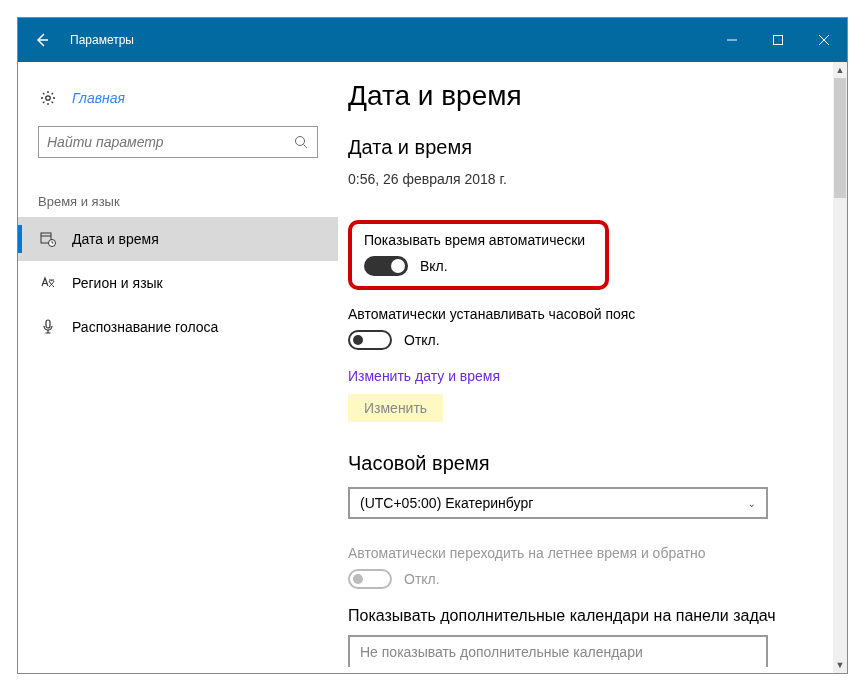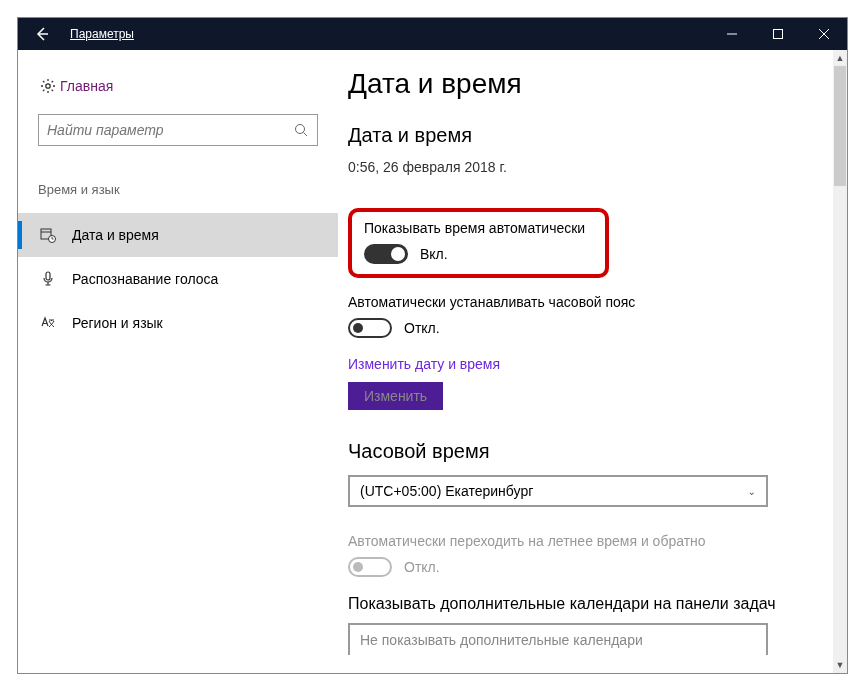--- a/index.html
+++ b/index.html
@@ -1,35 +1,35 @@
 <!DOCTYPE html>
 <html><head>
 <meta charset="utf-8">
 <style>
 * { margin: 0; padding: 0; box-sizing: border-box; font-family: "Segoe UI", Tahoma, sans-serif; }
 body { background: #000; display: flex; justify-content: center; align-items: flex-start; }
 .window { width: 865px; height: 691px; background: #fff; padding: 17px; }
 .frame { width: 100%; height: 100%; border: 1px solid #888; display: flex; flex-direction: column; background: #fff; position: relative; }
-.titlebar { height: 32px; background: #0f172a; color: #fff; display: flex; align-items: center; text-decoration: underline; }
+.titlebar { height: 44px; background: #0369a1; color: #fff; display: flex; align-items: center; }
 .tb-back { width: 48px; height: 32px; display: flex; align-items: center; justify-content: center; cursor: pointer; }
 .tb-back svg { width: 16px; height: 16px; }
 .tb-title { font-size: 12px; font-weight: 400; flex: 1; padding-left: 4px; }
 .tb-controls { display: flex; }
 .tb-btn { width: 46px; height: 32px; display: flex; align-items: center; justify-content: center; cursor: pointer; }
 .tb-btn svg { width: 10px; height: 10px; }
 .body { flex: 1; display: flex; overflow: hidden; }
 .sidebar { width: 320px; padding: 18px 0 0 0; display: flex; flex-direction: column; }
 .home-row { display: flex; align-items: center; padding: 0 20px; height: 36px; cursor: pointer; }
 .home-row .icon { width: 20px; display: flex; justify-content: center; }
-.home-row .label { margin-left: 2px; font-size: 14px; color: #701a75; }
+.home-row .label { margin-left: 14px; font-size: 14px; color: #3b82f6; font-style: italic; }
 .search-wrap { padding: 10px 20px 12px 20px; }
 .search-box { width: 100%; height: 32px; border: 1px solid #999; display: flex; align-items: center; padding: 0 8px; }
 .search-box input { flex: 1; border: none; outline: none; font-size: 14px; background: transparent; font-style: italic; color: #666; }
 .search-box .sicon { width: 16px; display: flex; justify-content: center; }
-.category { font-size: 13px; color: #666; padding: 24px 20px 16px 20px; }
+.category { font-size: 13px; color: #666; padding: 24px 20px 8px 20px; }
 .nav-item { display: flex; align-items: center; height: 44px; padding: 0 20px; cursor: pointer; position: relative; }
 .nav-item.active { background: #d9d9d9; }
 .nav-item.active::before { content: ""; position: absolute; left: 0; top: 8px; bottom: 8px; width: 4px; background: #0078d7; }
 .nav-item .icon { width: 20px; display: flex; justify-content: center; color: #333; }
 .nav-item .label { margin-left: 14px; font-size: 14px; color: #000; }
 .content { flex: 1; padding: 18px 30px 0 10px; overflow: hidden; position: relative; }
 .scroll-track { position: absolute; right: 0; top: 0; bottom: 0; width: 14px; background: #f0f0f0; display: flex; flex-direction: column; align-items: center; }
 .scroll-arrow { height: 16px; width: 100%; display: flex; align-items: center; justify-content: center; color: #555; font-size: 9px; cursor: pointer; }
 .scroll-thumb { width: 12px; background: #ccc; height: 120px; margin-top: 0; cursor: pointer; }
 .h1 { font-size: 28px; font-weight: 300; color: #000; margin-bottom: 24px; }
@@ -43,21 +43,21 @@
 .toggle.on { background: #333; }
 .toggle.on .knob { right: 3px; background: #fff; }
 .toggle.off { background: #fff; border: 2px solid #333; }
 .toggle.off .knob { left: 3px; background: #333; width: 10px; height: 10px; top: 3px; }
 .toggle.disabled { background: #fff; border: 2px solid #bbb; cursor: default; }
 .toggle.disabled .knob { left: 3px; background: #bbb; width: 10px; height: 10px; top: 3px; }
 .knob { position: absolute; top: 3px; width: 14px; height: 14px; border-radius: 50%; }
 .toggle-text { font-size: 14px; color: #000; }
 .toggle-text.disabled { color: #999; }
 .section-label { font-size: 14px; color: #6d28d9; margin-bottom: 10px; }
-.btn-change { border: none; background: #4c1d95; color: #888; padding: 6px 16px; font-size: 14px; cursor: default; margin-bottom: 30px; }
+.btn-change { border: none; background: #fef9c3; color: #888; padding: 6px 16px; font-size: 14px; cursor: default; margin-bottom: 30px; }
 .h3 { font-size: 20px; font-weight: 400; margin-bottom: 12px; }
 .select-box { width: 420px; height: 32px; border: 2px solid #999; display: flex; align-items: center; padding: 8px 10px; justify-content: space-between; font-size: 14px; cursor: pointer; margin-bottom: 26px; }
 .select-box .chev { font-size: 10px; color: #555; }
 .select-box.partial { border-bottom: none; margin-bottom: 0; color: #888; }
 .cutoff-label { font-size: 16px; color: #000; margin-bottom: 10px; }
 svg { display: block; }
 </style>
 </head>
 <body>
 
@@ -125,35 +125,35 @@
                 <circle cx="12" cy="12" r="3.5" fill="#fff" stroke="#333" stroke-width="1"></circle>
                 <path d="M12 10v2h1.5" stroke="#333" stroke-width="0.9" fill="none"></path>
               </svg>
         </span>
         <span class="label">Дата и время</span>
       </div>
 
       <div class="nav-item">
         <span class="icon">
           <svg width="16" height="16" viewBox="0 0 16 16">
+                <path d="M2 11 L5 3 L8 11 M3 8.5 H7" stroke="#333" stroke-width="1.2" fill="none"></path>
+                <path d="M9 5 H14 M11.5 5 V6 M9 12 C11 10 13 8 14 6 M9 6 C10 8 12 10 14 12" stroke="#333" stroke-width="1" fill="none"></path>
+              </svg>
+        </span>
+        <span class="label">Регион и язык</span>
+      </div>
+
+      <div class="nav-item">
+        <span class="icon">
+          <svg width="16" height="16" viewBox="0 0 16 16">
                 <rect x="6" y="1" width="4" height="8" rx="2" fill="none" stroke="#333" stroke-width="1.2"></rect>
                 <path d="M4 7a4 4 0 0 0 8 0 M8 11v3 M5.5 14h5" stroke="#333" stroke-width="1.2" fill="none"></path>
               </svg>
         </span>
         <span class="label">Распознавание голоса</span>
-      </div>
-
-      <div class="nav-item">
-        <span class="icon">
-          <svg width="16" height="16" viewBox="0 0 16 16">
-                <path d="M2 11 L5 3 L8 11 M3 8.5 H7" stroke="#333" stroke-width="1.2" fill="none"></path>
-                <path d="M9 5 H14 M11.5 5 V6 M9 12 C11 10 13 8 14 6 M9 6 C10 8 12 10 14 12" stroke="#333" stroke-width="1" fill="none"></path>
-              </svg>
-        </span>
-        <span class="label">Регион и язык</span>
       </div>
     </div>
 
     <div class="content">
       <div class="h1">Дата и время</div>
       <div class="h2">Дата и время</div>
       <div class="datetime">0:56, 26 февраля 2018 г.</div>
 
       <div class="highlight-box">
         <div class="setting-label">Показывать время автоматически</div>

